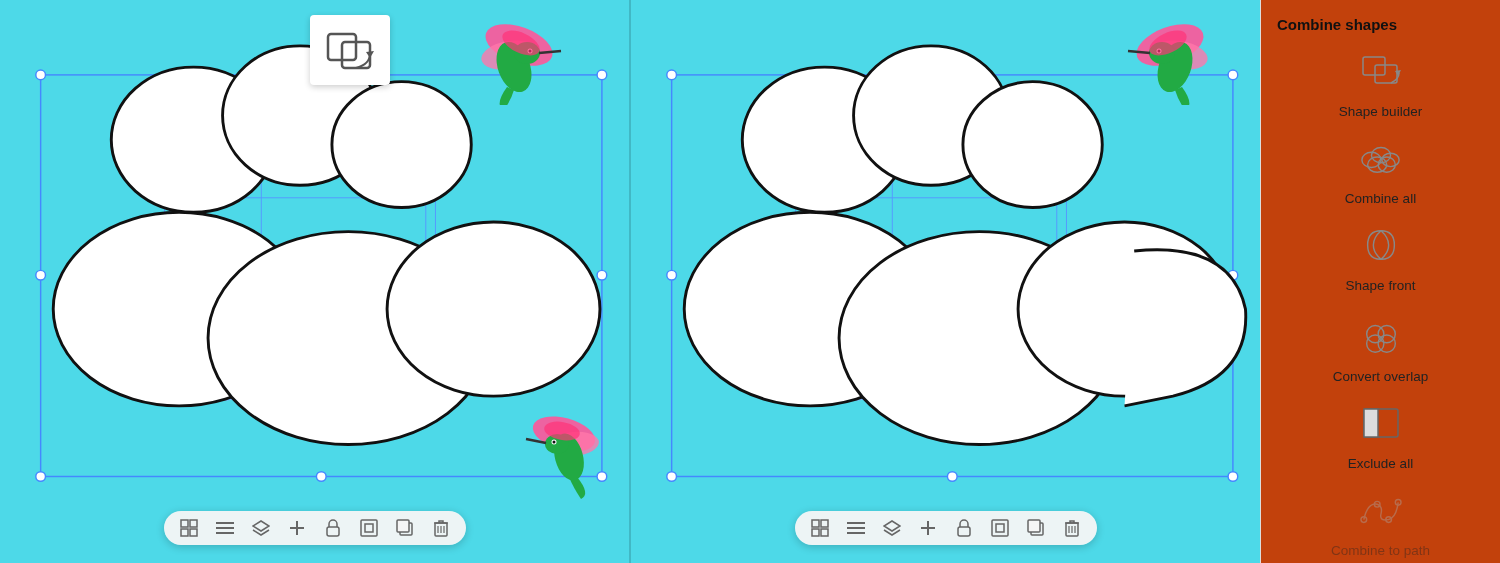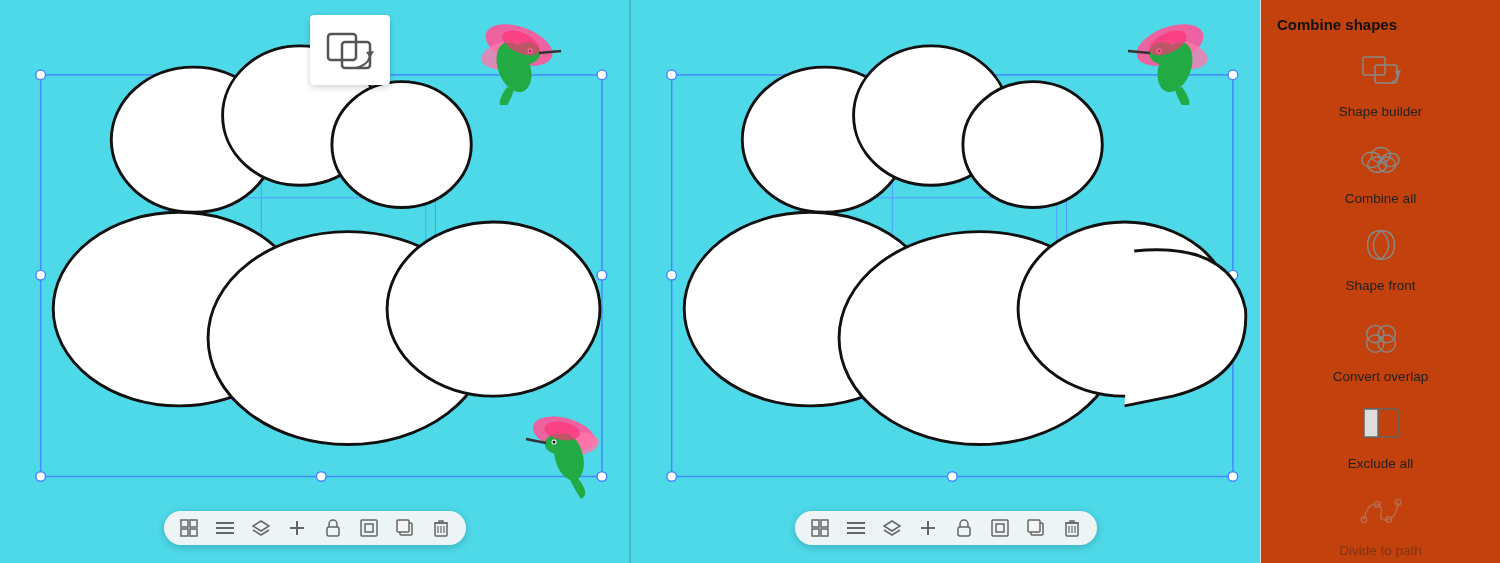--- a/index.html
+++ b/index.html
@@ -450,15 +450,15 @@
   <div class="panel-item disabled">
     <div class="panel-item-icon">
       <svg width="44" height="36" viewBox="0 0 44 36">
         <path d="M4 28 Q8 10 18 12 Q24 14 22 22 Q20 30 30 28 Q38 26 40 10" fill="none" stroke="#aaa" stroke-width="1.5"></path>
         <circle cx="4" cy="28" r="3" fill="none" stroke="#aaa" stroke-width="1.5"></circle>
         <circle cx="18" cy="12" r="3" fill="none" stroke="#aaa" stroke-width="1.5"></circle>
         <circle cx="30" cy="28" r="3" fill="none" stroke="#aaa" stroke-width="1.5"></circle>
         <circle cx="40" cy="10" r="3" fill="none" stroke="#aaa" stroke-width="1.5"></circle>
       </svg>
     </div>
-    <span class="panel-item-label">Divide to path</span>
+    <span class="panel-item-label">Combine to path</span>
   </div>
 </div>
 
 </body></html>

